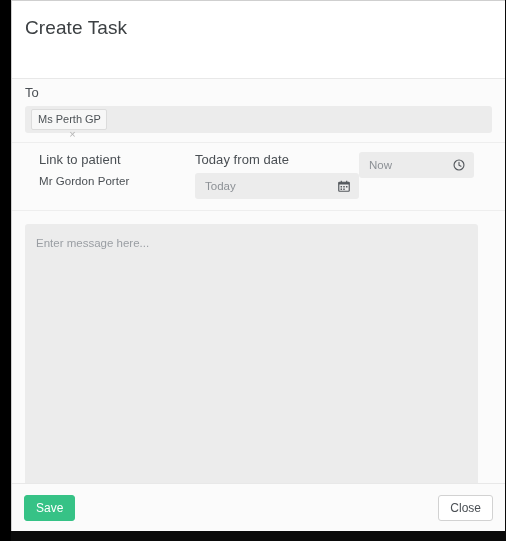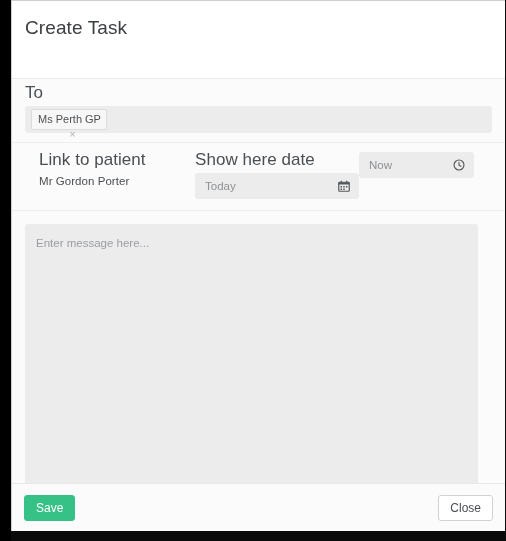--- a/index.html
+++ b/index.html
@@ -57,21 +57,21 @@
   }
 
   
   .to-section {
     flex: 0 0 auto;
     background: #fbfbfb;
     padding: 6px 13px 9px 13px;
     border-bottom: 1px solid #eeeeee;
   }
   .field-label {
-    font-size: 17px;
+    font-size: 13px;
     color: #4a4f54;
     line-height: 16px;
     margin-bottom: 5px;
     letter-spacing: 0.05px;
   }
   .token-input {
     background: #ececec;
     border-radius: 3px;
     min-height: 26px;
     padding: 3px 6px;
@@ -232,21 +232,21 @@
     </div>
 
     <div class="meta-section">
 
       <div class="col-patient">
         <div class="field-label">Link to patient</div>
         <div class="patient-name">Mr Gordon Porter</div>
       </div>
 
       <div class="col-date">
-        <div class="field-label">Show here date</div>
+        <div class="field-label">Today from date</div>
         <div class="picker">
           <span class="picker-value">Today</span>
           <span class="picker-icon">
             <svg viewBox="0 0 16 16" fill="none" xmlns="http://www.w3.org/2000/svg">
               <rect x="1" y="3" width="14" height="12" rx="1" stroke="currentColor" stroke-width="1.6"></rect>
               <rect x="1" y="3" width="14" height="3" fill="currentColor"></rect>
               <rect x="3.6" y="1" width="1.6" height="3" fill="currentColor"></rect>
               <rect x="10.8" y="1" width="1.6" height="3" fill="currentColor"></rect>
               <rect x="3.4" y="8" width="2" height="2" fill="currentColor"></rect>
               <rect x="7" y="8" width="2" height="2" fill="currentColor"></rect>

